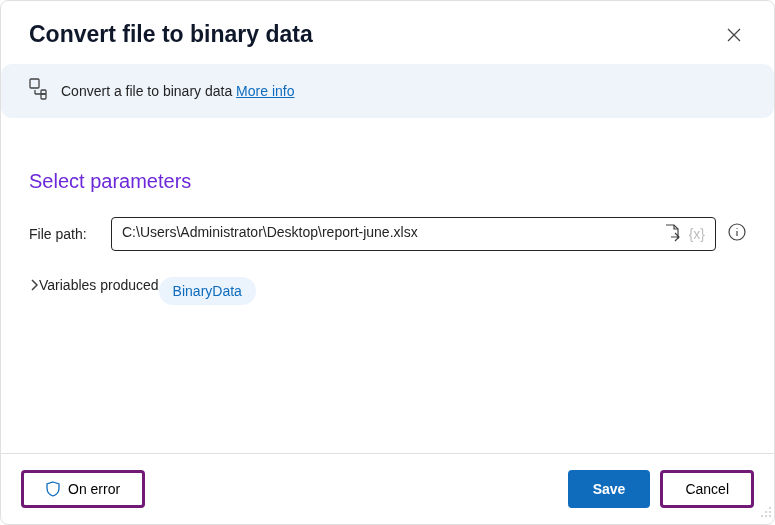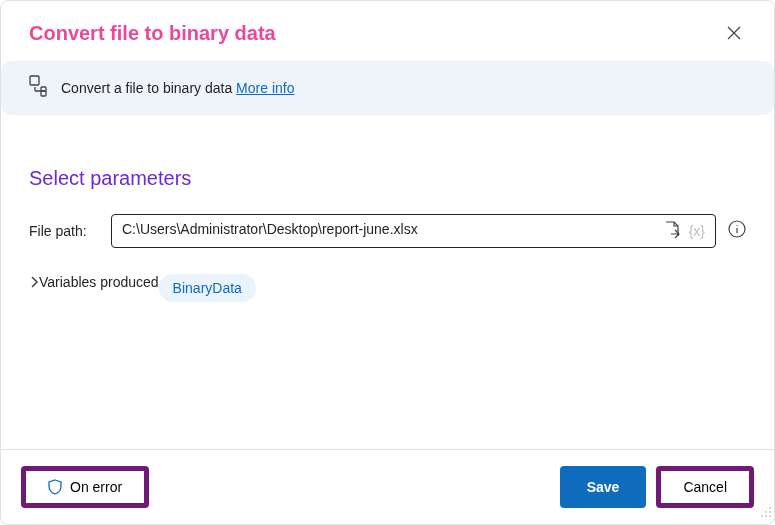--- a/index.html
+++ b/index.html
@@ -1,39 +1,39 @@
 <!DOCTYPE html>
 <html><head>
   <meta charset="utf-8">
   <style>
     * { box-sizing: border-box; margin: 0; padding: 0; font-family: "Segoe UI", -apple-system, sans-serif; }
     body { background: #fff; width: 775px; height: 525px; display: flex; flex-direction: column; border: 1px solid #e0e0e0; border-radius: 8px; overflow: hidden; position: relative; }
     .header { display: flex; align-items: center; justify-content: space-between; padding: 20px 28px 16px; }
-    .header h1 { font-size: 20px; font-weight: 600; color: #ec4899; }
+    .header h1 { font-size: 23px; font-weight: 600; color: #0f172a; }
     .close-btn { width: 24px; height: 24px; display: flex; align-items: center; justify-content: center; cursor: pointer; color: #424242; background: none; border: none; }
     .info-bar { background: #eff4fb; display: flex; align-items: center; padding: 14px 28px; gap: 14px; border-radius: 11px; }
     .info-bar .icon { flex-shrink: 0; }
     .info-bar-text { font-size: 14px; color: #242424; }
     .info-bar-link { color: #0f6cbd; text-decoration: underline; cursor: pointer; }
     .body { flex: 1; padding: 28px; overflow: auto; }
     .section-title { font-size: 20px; font-weight: 400; color: #6d28d9; margin-bottom: 24px; margin-top: 24px; }
     .form-row { display: flex; align-items: center; gap: 12px; margin-bottom: 26px; }
     .form-label { font-size: 14px; color: #242424; width: 70px; flex-shrink: 0; }
     .input-wrap { flex: 1; display: flex; align-items: flex-start; border: 1px solid #242424; border-radius: 4px; padding: 6px 10px; gap: 6px; }
     .input-wrap input { flex: 1; border: none; outline: none; font-size: 14px; color: #242424; background: transparent; }
     .input-icons { display: flex; align-items: center; gap: 8px; }
     .icon-btn { display: flex; align-items: center; justify-content: center; cursor: pointer; color: #616161; }
     .var-token { color: #bdbdbd; font-size: 14px; }
     .info-icon { cursor: pointer; color: #424242; flex-shrink: 0; }
     .vars-row { display: flex; align-items: flex-start; }
     .chevron { color: #424242; cursor: pointer; }
     .vars-label { font-size: 14px; color: #242424; font-weight: 400; }
     .var-badge { background: #ebf3fc; color: #0f6cbd; padding: 6px 14px; border-radius: 14px; font-size: 14px; cursor: pointer; }
     .footer { display: flex; align-items: center; justify-content: space-between; padding: 16px 20px; border-top: 1px solid #e0e0e0; }
-    .btn { font-size: 14px; padding: 8px 22px; border-radius: 4px; cursor: pointer; border: 5px solid #701a75; background: #fff; display: inline-flex; align-items: center; gap: 8px; }
+    .btn { font-size: 14px; padding: 8px 22px; border-radius: 4px; cursor: pointer; border: 3px solid #701a75; background: #fff; display: inline-flex; align-items: center; gap: 8px; }
     .btn-primary { background: #0f6cbd; color: #fff; border-color: #0f6cbd; font-weight: 700; }
     .footer-right { display: flex; gap: 10px; }
     .resize-grip { position: absolute; bottom: 2px; right: 2px; color: #c8c8c8; }
   </style>
 </head>
 <body>
 
 <div class="header">
   <h1>Convert file to binary data</h1>
   <button class="close-btn">

